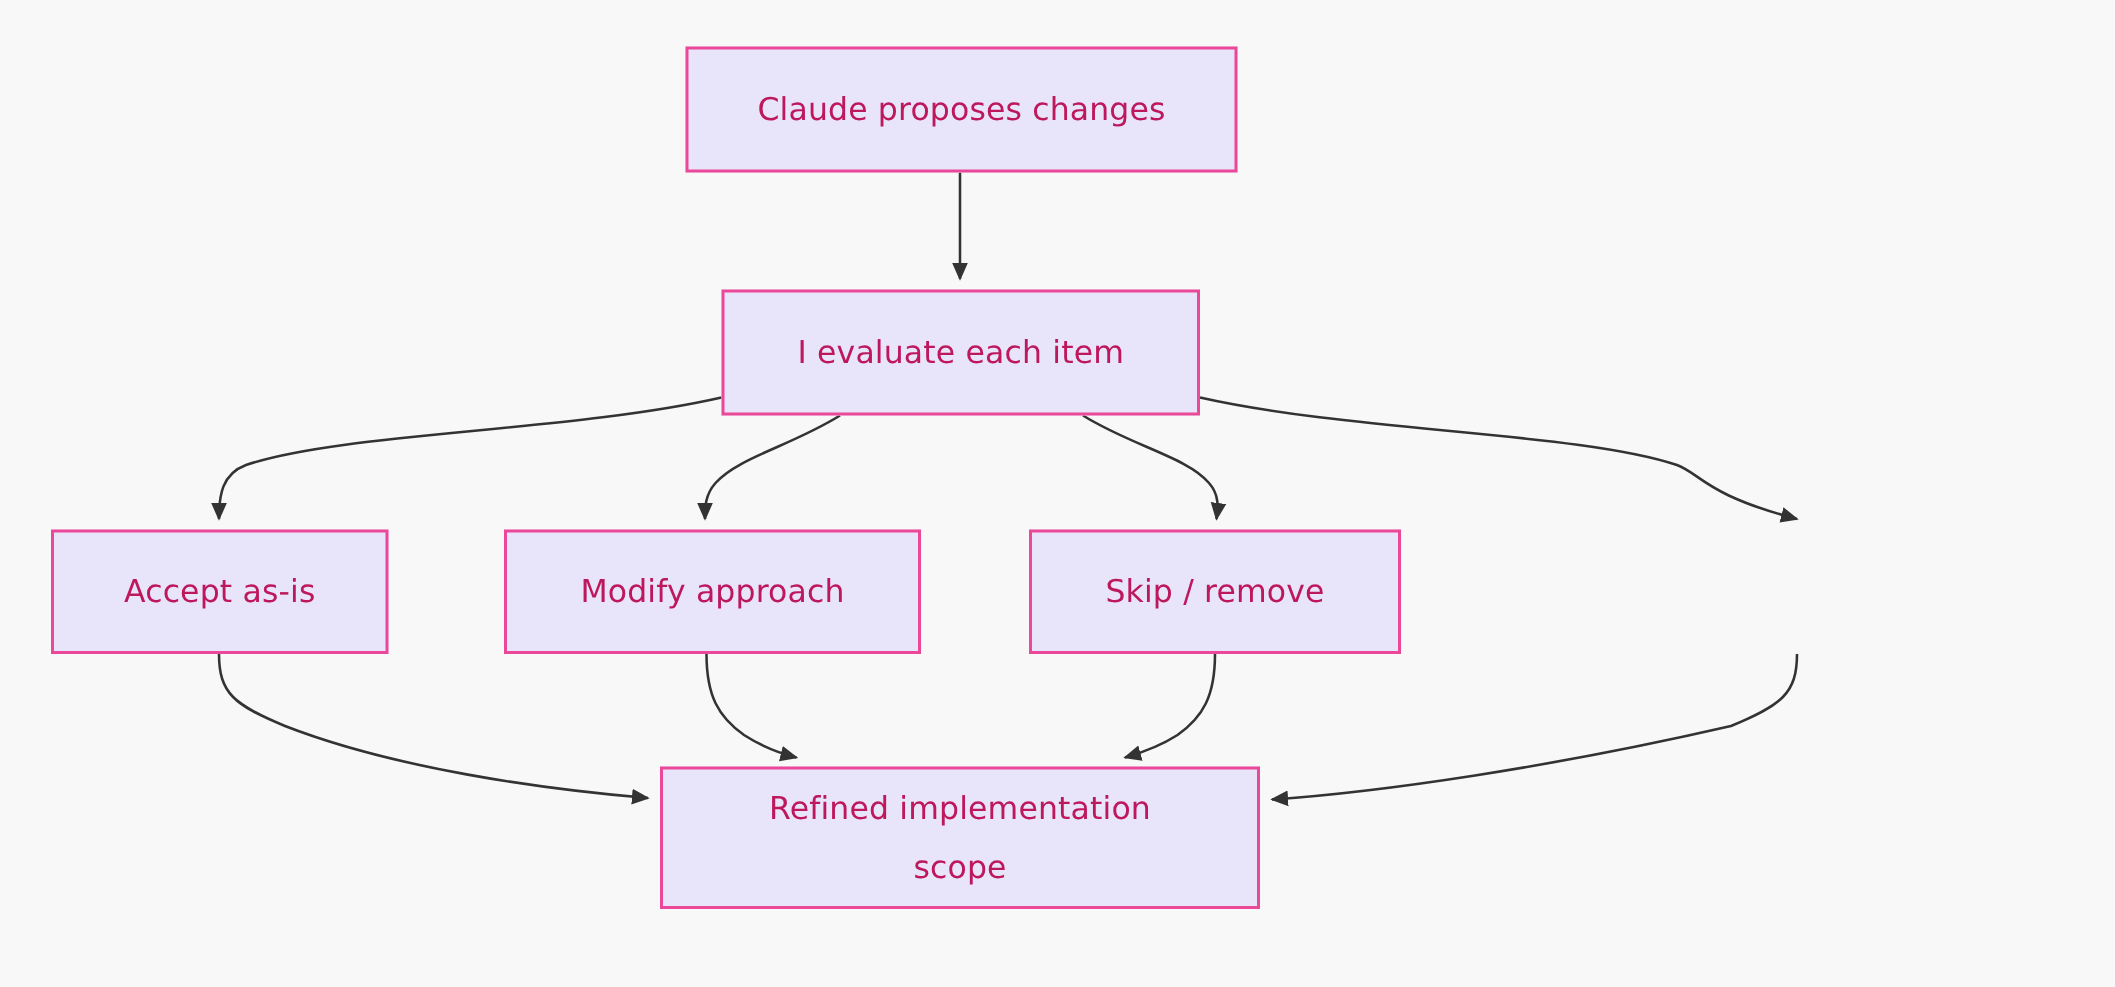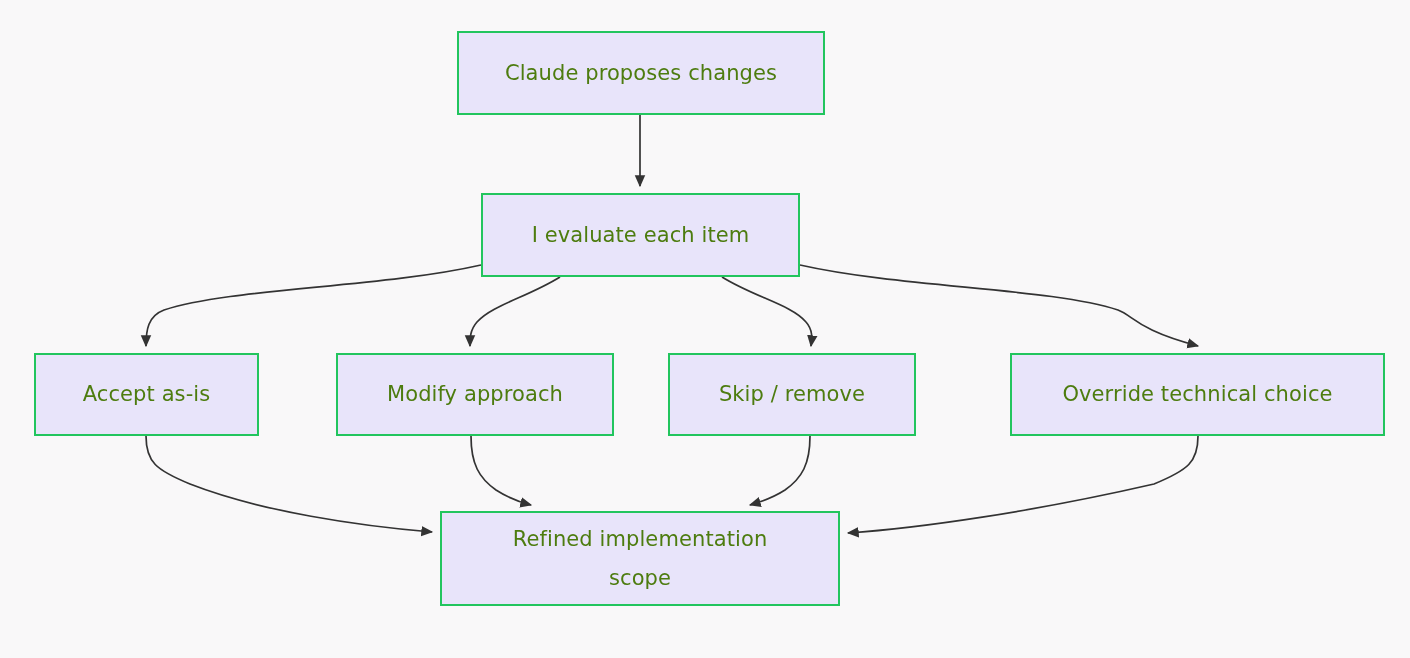--- a/index.html
+++ b/index.html
@@ -26,44 +26,44 @@
     left: 0;
     top: 0;
     width: 1410px;
     height: 658px;
     pointer-events: none;
   }
   .node {
     position: absolute;
     box-sizing: border-box;
     background: #e8e4fa;
-    border: 2px solid #22c55e;
+    border: 2px solid #ec4899;
     display: flex;
     flex-direction: column;
     align-items: center;
     justify-content: center;
-    color: #4d7c0f;
+    color: #be185d;
     font-size: 21px;
     line-height: 1.0;
     text-align: center;
     letter-spacing: 0.1px;
     white-space: nowrap;
   }
   .node .node-line {
     display: block;
   }
   .node .node-line + .node-line {
     margin-top: 18px;
   }
   
   #node-start      { left: 457px; top: 31px;  width: 368px; height: 84px; }
   #node-evaluate   { left: 481px; top: 193px; width: 319px; height: 84px; align-items: center; }
   #node-accept     { left: 34px;  top: 353px; width: 225px; height: 83px; }
   #node-modify     { left: 336px; top: 353px; width: 278px; height: 83px; }
-  #node-skip       { left: 668px; top: 353px; width: 248px; height: 83px; }
+  #node-skip       { left: 686px; top: 353px; width: 248px; height: 83px; }
   #node-override   { left: 1010px;top: 353px; width: 375px; height: 83px; }
   #node-refined    { left: 440px; top: 511px; width: 400px; height: 95px; }
 </style>
 </head>
 <body>
 
 <div id="diagram-root">
 
   <svg id="edge-layer" viewBox="0 0 1410 658" width="1410" height="658" xmlns="http://www.w3.org/2000/svg">
     <defs>
@@ -107,22 +107,19 @@
   </div>
 
   <div class="node" id="node-modify">
     <span class="node-line">Modify approach</span>
   </div>
 
   <div class="node" id="node-skip">
     <span class="node-line">Skip / remove</span>
   </div>
 
-  <div class="node" id="node-override">
-    <span class="node-line">Override technical choice</span>
-  </div>
 
   <div class="node" id="node-refined">
     <span class="node-line">Refined implementation</span>
     <span class="node-line">scope</span>
   </div>
 
 </div>
 
 </body></html>

